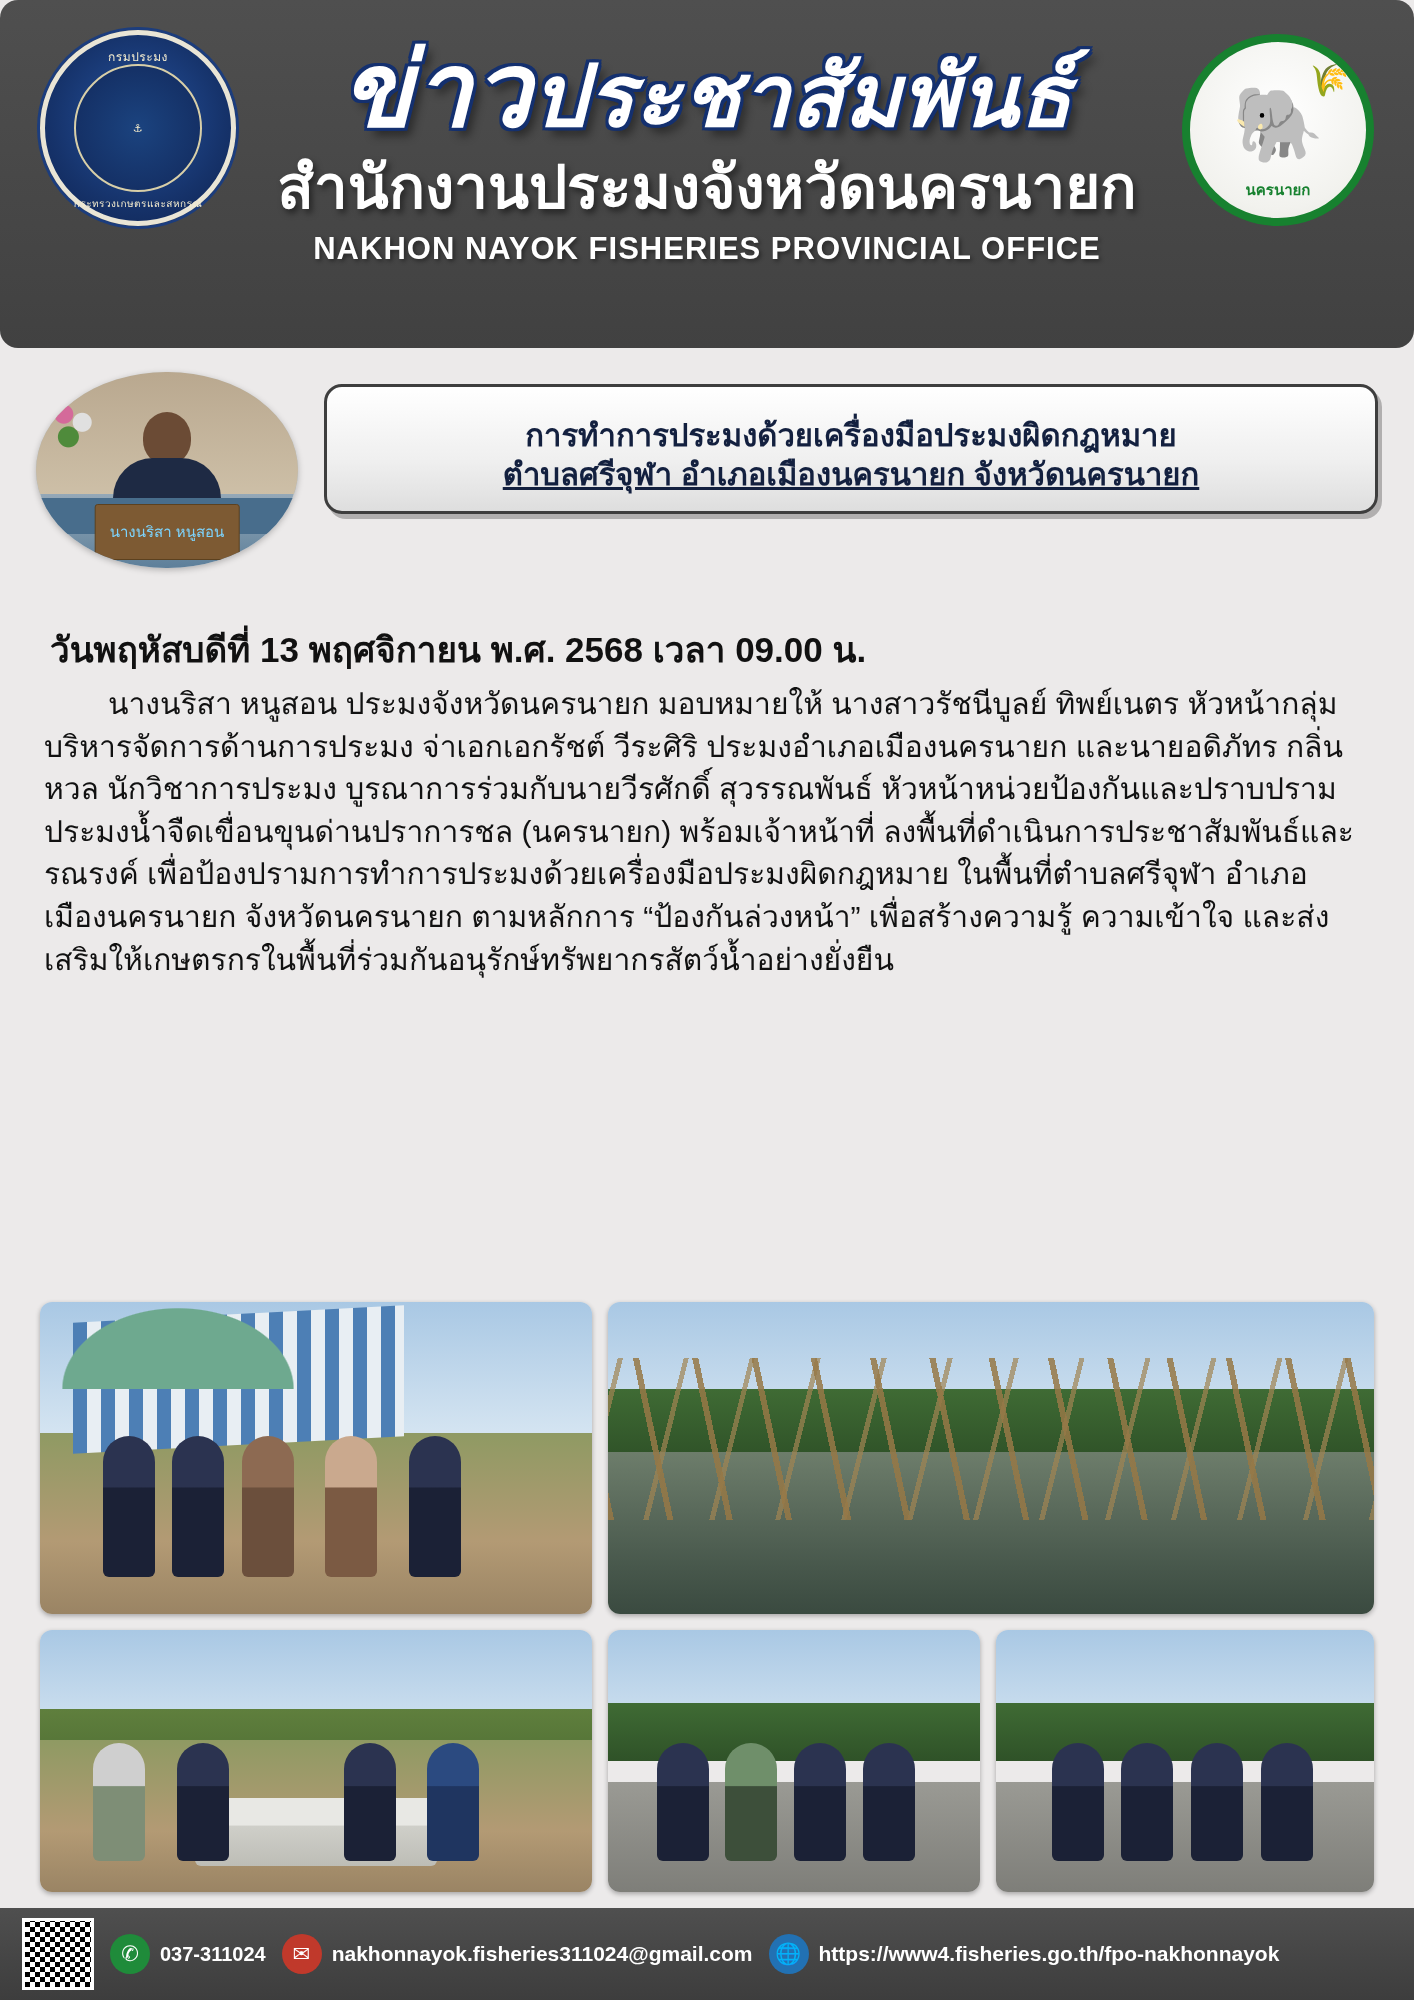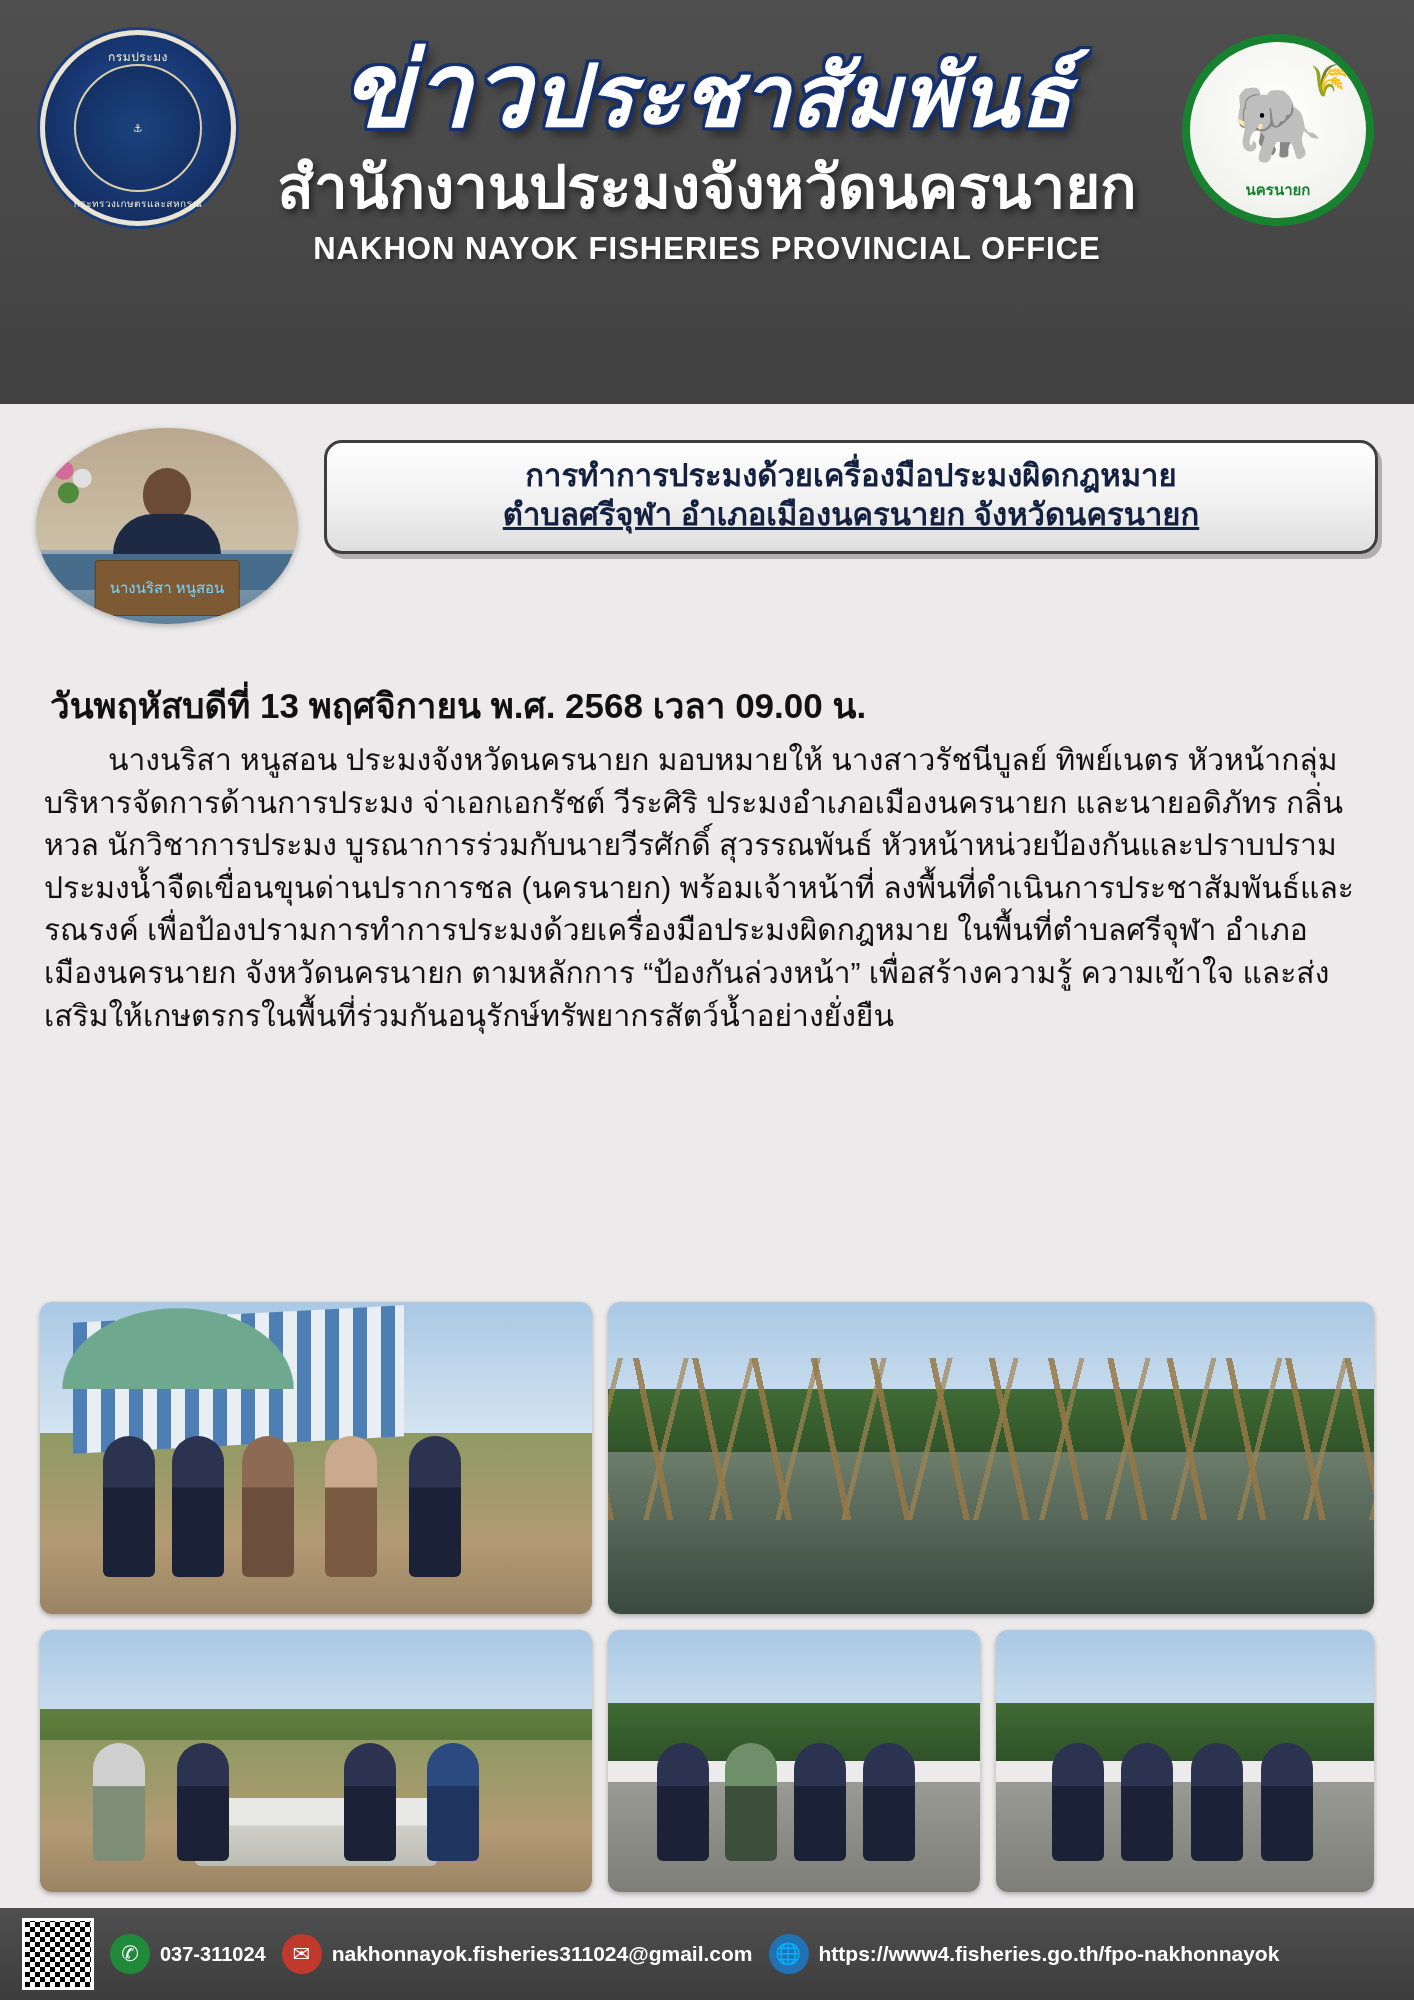--- a/index.html
+++ b/index.html
@@ -21,23 +21,24 @@
     background: #eceaea;
     display: flex;
     flex-direction: column;
   }
 
   
   .header {
     position: relative;
     background: #4a4a4a;
     background: linear-gradient(180deg,#4f4f4f 0%, #414141 100%);
-    height: 404px;
+    height: 348px;
     flex: 0 0 auto;
     overflow: hidden;
+    border-radius: 18px;
   }
   .logo-left {
     position: absolute;
     left: 40px;
     top: 30px;
     width: 186px;
     height: 186px;
     border-radius: 50%;
     background: radial-gradient(circle at 50% 45%, #25529e 0%, #16336b 62%, #0e2250 100%);
     border: 5px solid #e9e5d6;
@@ -232,21 +233,21 @@
     font-weight: bold;
     color: #0f1a3d;
     line-height: 1.18;
     white-space: nowrap;
   }
   .banner .l2 {
     font-size: 31px;
     font-weight: bold;
     color: #13203f;
     line-height: 1.2;
-    margin-top: 0;
+    margin-top: 16px;
     white-space: nowrap;
   }
   .banner .l3 {
     font-size: 31px;
     font-weight: bold;
     color: #13203f;
     line-height: 1.2;
     margin-top: 2px;
     text-decoration: underline;
     white-space: nowrap;

